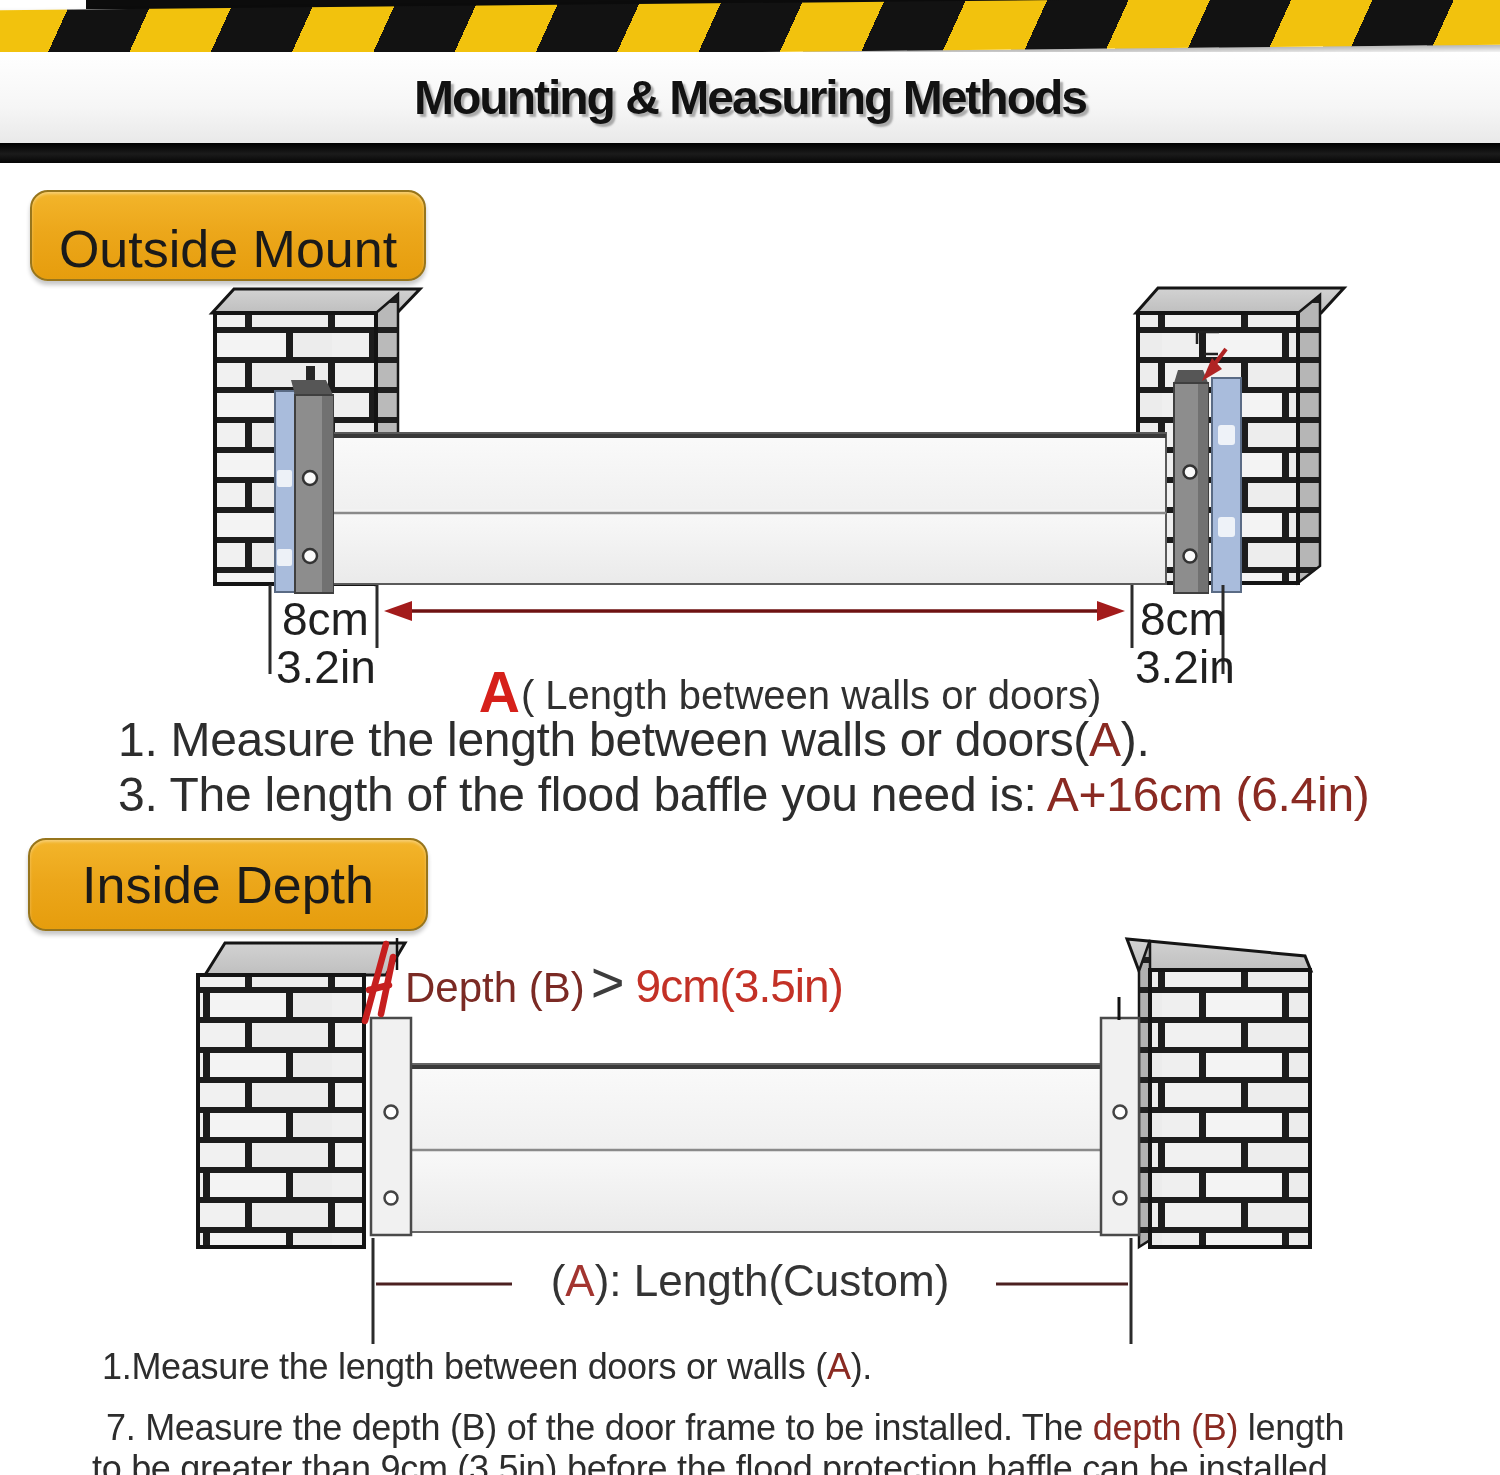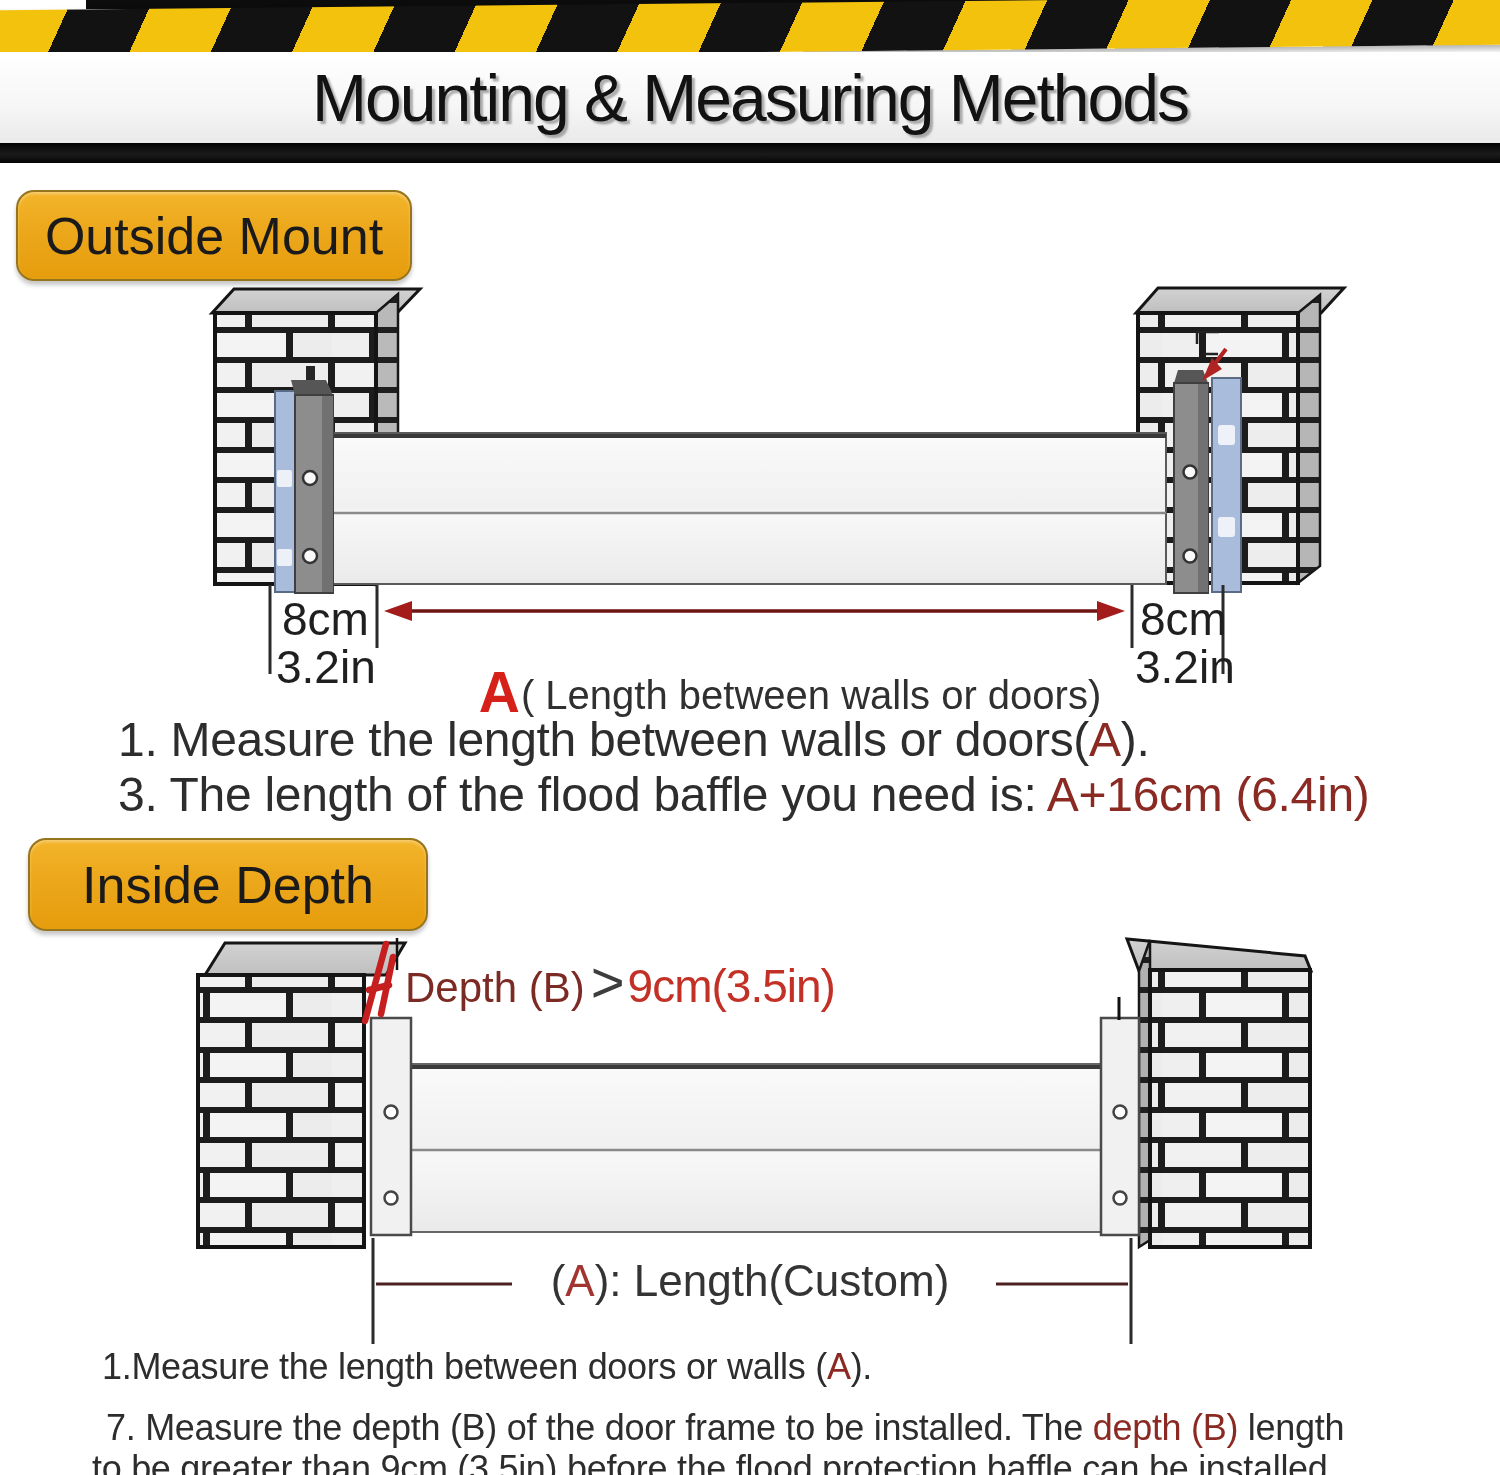--- a/index.html
+++ b/index.html
@@ -7,50 +7,50 @@
         font-family:"Liberation Sans",sans-serif;color:#2d2d2d;}
 
   
   .tape-top{position:absolute;left:86px;top:0;width:1414px;height:9px;background:#0c0c0c;}
   .hazard{position:absolute;left:-14px;top:3px;width:1530px;height:49px;
           background:repeating-linear-gradient(115deg,#f2c20d 0 74px,#121212 74px 148px);
           transform:rotate(-0.55deg);box-shadow:0 4px 6px rgba(0,0,0,.30);}
   .title-band{position:absolute;left:0;top:52px;width:1500px;height:91px;
           background:linear-gradient(180deg,#ffffff 0%,#f6f6f6 60%,#e9e9e9 100%);
           display:flex;align-items:center;justify-content:center;}
-  .title-band .title{font-size:66px;font-weight:normal;letter-spacing:-2px;color:#121212;
+  .title-band .title{font-size:48px;font-weight:bold;letter-spacing:-2px;color:#121212;
           text-shadow:3px 3px 2px rgba(110,110,110,.55), -1px -1px 0 rgba(255,255,255,.85);}
   .bottom-bar{position:absolute;left:0;top:143px;width:1500px;height:20px;
           background:linear-gradient(180deg,#000 0%,#1b1b1b 55%,#050505 100%);}
 
   
   .badge{position:absolute;display:flex;align-items:center;justify-content:center;
          background:linear-gradient(180deg,#f3b52b 0%,#eca71b 45%,#e69d0d 100%);
          border:2px solid #97751c;border-radius:18px;font-size:52px;color:#1a1a1a;
          box-shadow:0 4px 4px rgba(0,0,0,.22), inset 0 2px 3px rgba(255,255,255,.35);}
-  .badge-outside{left:16px;top:190px;width:392px;height:87px;}
+  .badge-outside{left:30px;top:190px;width:392px;height:87px;align-items:flex-end;}
   .badge-inside{left:28px;top:838px;width:396px;height:89px;}
 
   
   .diagram-svg{position:absolute;left:0;top:0;width:1500px;height:1475px;}
 
   
   .dim{position:absolute;font-size:46px;color:#1f1f1f;white-space:nowrap;}
   .dim-l-cm{left:282px;top:592px;} .dim-l-in{left:276px;top:640px;}
   .dim-r-cm{left:1140px;top:592px;} .dim-r-in{left:1135px;top:640px;}
 
   .a-label{position:absolute;left:440px;top:624px;width:700px;text-align:center;
            font-size:40px;color:#303030;white-space:nowrap;margin-top:32px;}
   .a-label .c-bigA{font-size:57px;font-weight:bold;color:#d6201a;letter-spacing:0;
            position:relative;top:3px;margin-right:1px;}
 
   .depth-label{position:absolute;left:405px;top:948px;white-space:nowrap;
            font-size:42px;color:#7b2a24;display:flex;align-items:baseline;}
   .depth-label .c-gt{font-size:58px;color:#3d3d3d;margin:0 3px 0 6px;}
-  .depth-label .c-red9{font-size:46px;color:#c33126;letter-spacing:-1px;}
+  .depth-label .c-red9{font-size:46px;color:#c33126;letter-spacing:-1px;margin-left:8px;}
 
   .len-label{position:absolute;left:440px;top:1256px;width:620px;text-align:center;
            font-size:44px;color:#343434;white-space:nowrap;}
   .len-label .c-redA{color:#a33530;}
 
   
   .steps1{position:absolute;left:118px;top:712px;font-size:48px;line-height:55px;
           color:#2d2d2d;letter-spacing:-0.3px;}
   .steps1 .line{white-space:nowrap;}
   .steps2{position:absolute;left:96px;top:1334px;font-size:36px;line-height:41px;

